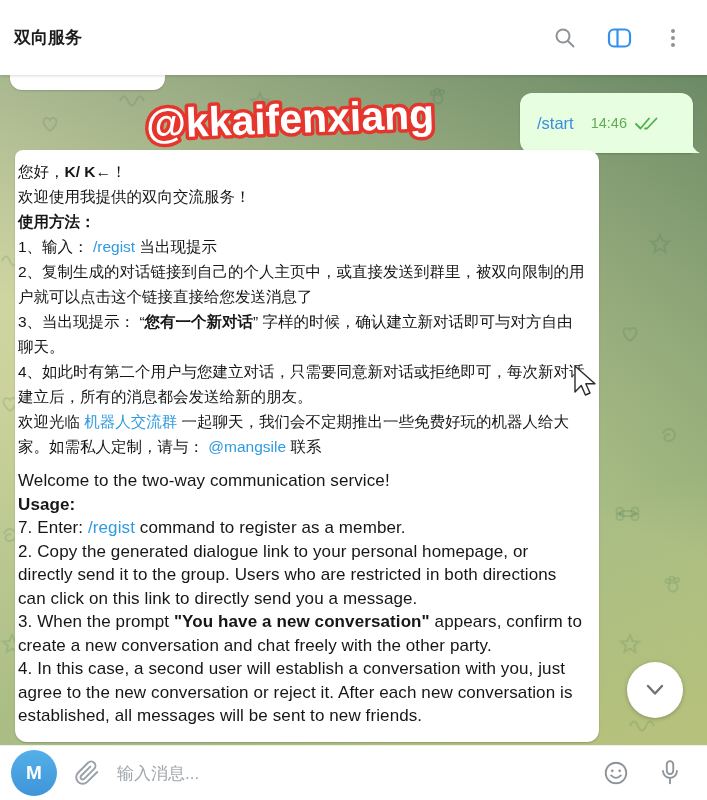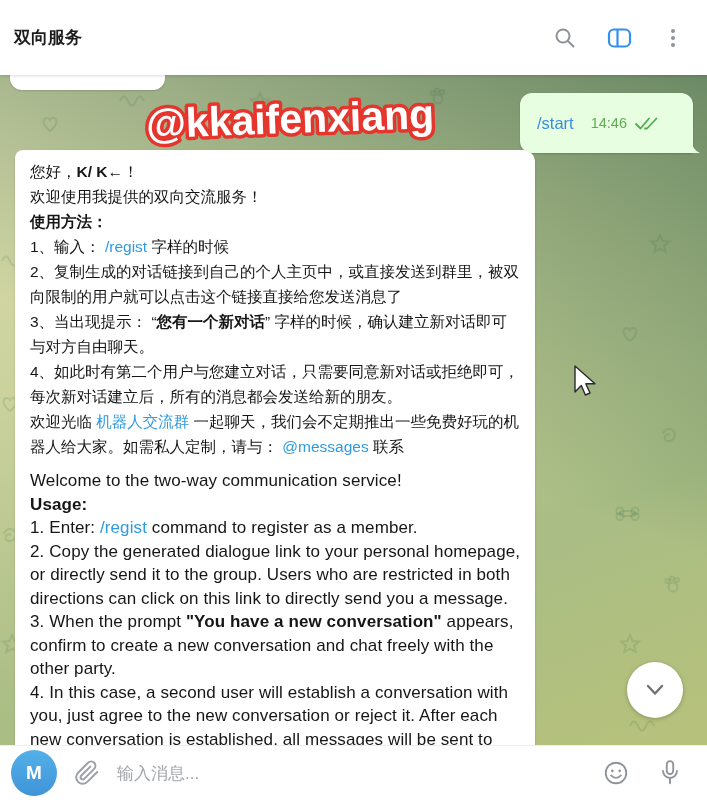--- a/index.html
+++ b/index.html
@@ -32,23 +32,23 @@
   .out-bubble { position:absolute; left:520px; top:18px; width:173px; height:60px;
                 background:#e7fee1; border-radius:12px 12px 2px 12px;
                 box-shadow:0 1px 2px rgba(0,0,0,.18);
                 display:flex; align-items:center; padding:0 10px 0 17px; cursor:pointer; }
   .out-cmd { color:#3a8ee0; font-size:16.5px; cursor:pointer; }
   .out-time { color:#5fad52; font-size:14.5px; margin-left:17px; }
   .out-checks { margin-left:8px; display:flex; align-items:center; }
   .out-tail { position:absolute; right:-7px; bottom:0; }
 
   
-  .msg { position:absolute; left:15px; top:75px; width:520px; background:#fff;
+  .msg { position:absolute; left:15px; top:75px; width:584px; background:#fff;
          border-radius:8px 12px 12px 12px; box-shadow:0 1px 2px rgba(0,0,0,.2);
-         padding:9px 13px 14px 15px; color:#161616; }
+         padding:9px 13px 14px 3px; color:#161616; }
   .para.zh { font-size:15.5px; line-height:25px; }
   .para.en { font-size:17px; line-height:23.5px; letter-spacing:.1px; }
   .para.gap { height:10px; }
   .para .b { font-weight:700; }
   .para .l { color:#2f9ae0; cursor:pointer; }
 
   
   .fab { position:absolute; left:627px; top:587px; width:56px; height:56px; border-radius:50%;
          background:#fff; box-shadow:0 1px 4px rgba(0,0,0,.25);
          display:flex; align-items:center; justify-content:center; cursor:pointer; }
@@ -170,29 +170,29 @@
       <svg class="out-tail" width="10" height="15" viewBox="0 0 10 15">
         <path d="M0 0 L0 15 L10 15 Q3 13 0 0 Z" fill="#e7fee1"></path>
       </svg>
     </div>
 
     <div class="msg">
       <div>
           <div class="para zh"><span class="p">您好，</span><span class="b">K/ K←</span><span class="p">！</span></div>
           <div class="para zh"><span class="p">欢迎使用我提供的双向交流服务！</span></div>
           <div class="para zh"><span class="b">使用方法：</span></div>
-          <div class="para zh"><span class="p">1、输入： </span><span class="l">/regist</span><span class="p"> 字样的时候</span></div>
+          <div class="para zh"><span class="p">1、输入： </span><span class="l">/regist</span><span class="p"> 当出现提示</span></div>
           <div class="para zh"><span class="p">2、复制生成的对话链接到自己的个人主页中，或直接发送到群里，被双向限制的用户就可以点击这个链接直接给您发送消息了</span></div>
           <div class="para zh"><span class="p">3、当出现提示： “</span><span class="b">您有一个新对话</span><span class="p">” 字样的时候，确认建立新对话即可与对方自由聊天。</span></div>
           <div class="para zh"><span class="p">4、如此时有第二个用户与您建立对话，只需要同意新对话或拒绝即可，每次新对话建立后，所有的消息都会发送给新的朋友。</span></div>
-          <div class="para zh"><span class="p">欢迎光临 </span><span class="l">机器人交流群</span><span class="p"> 一起聊天，我们会不定期推出一些免费好玩的机器人给大家。如需私人定制，请与： </span><span class="l">@messages</span><span class="p"> 联系</span></div>
+          <div class="para zh"><span class="p">欢迎光临 </span><span class="l">机器人交流群</span><span class="p"> 一起聊天，我们会不定期推出一些免费好玩的机器人给大家。如需私人定制，请与： </span><span class="l">@mangsile</span><span class="p"> 联系</span></div>
           <div class="para gap"></div>
           <div class="para en"><span class="p">Welcome to the two-way communication service!</span></div>
           <div class="para en"><span class="b">Usage:</span></div>
-          <div class="para en"><span class="p">1. Enter: </span><span class="l">/regist</span><span class="p"> command to register as a member.</span></div>
+          <div class="para en"><span class="p">7. Enter: </span><span class="l">/regist</span><span class="p"> command to register as a member.</span></div>
           <div class="para en"><span class="p">2. Copy the generated dialogue link to your personal homepage, or directly send it to the group. Users who are restricted in both directions can click on this link to directly send you a message.</span></div>
           <div class="para en"><span class="p">3. When the prompt </span><span class="b">"You have a new conversation"</span><span class="p"> appears, confirm to create a new conversation and chat freely with the other party.</span></div>
           <div class="para en"><span class="p">4. In this case, a second user will establish a conversation with you, just agree to the new conversation or reject it. After each new conversation is established, all messages will be sent to new friends.</span></div>
         </div>
     </div>
 
     <div class="fab">
       <svg width="30" height="30" viewBox="0 0 30 30">
         <polyline points="8,11 15,18.5 22,11" fill="none" stroke="#6d7378" stroke-width="2.4" stroke-linecap="round" stroke-linejoin="round"></polyline>
       </svg>

